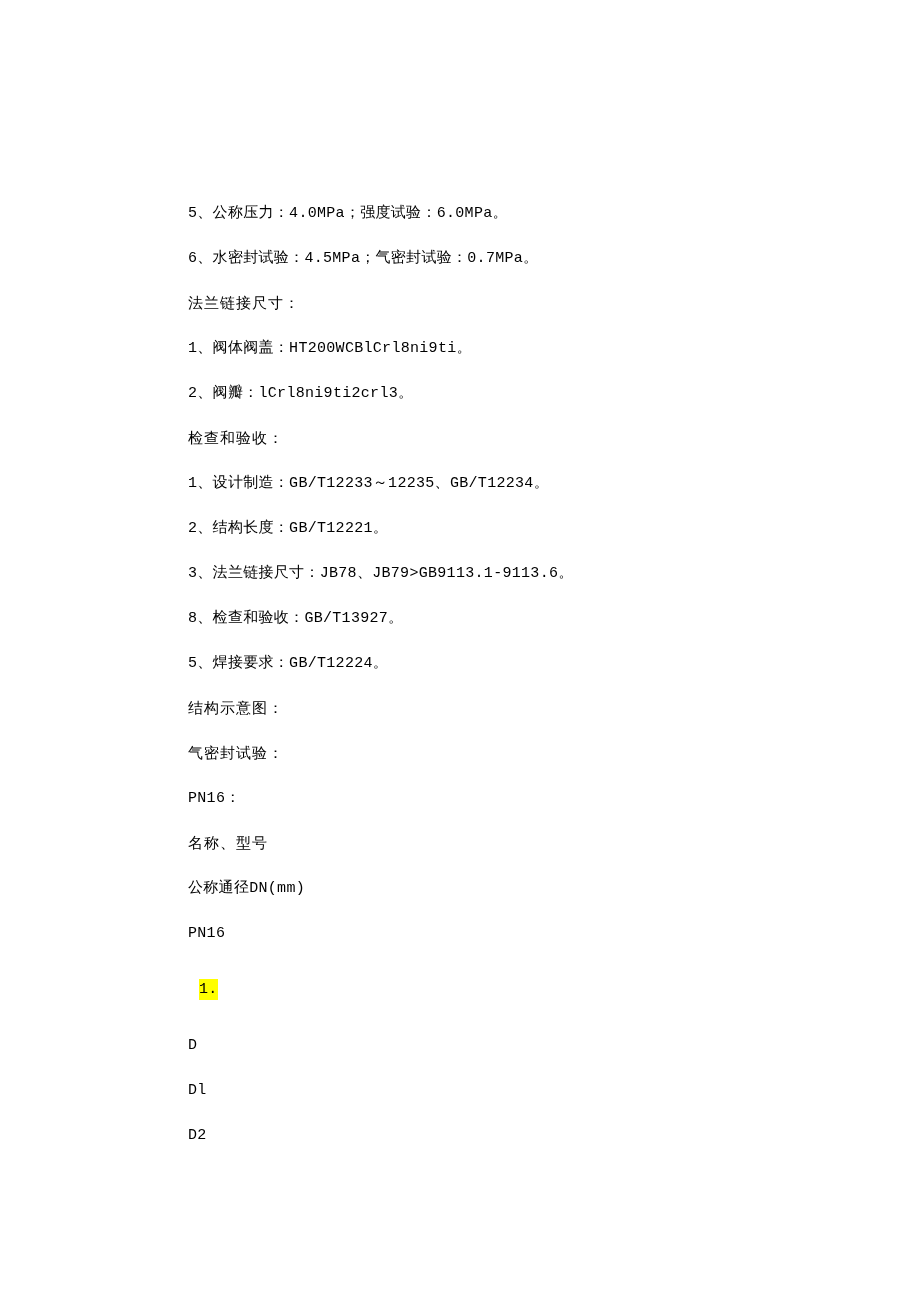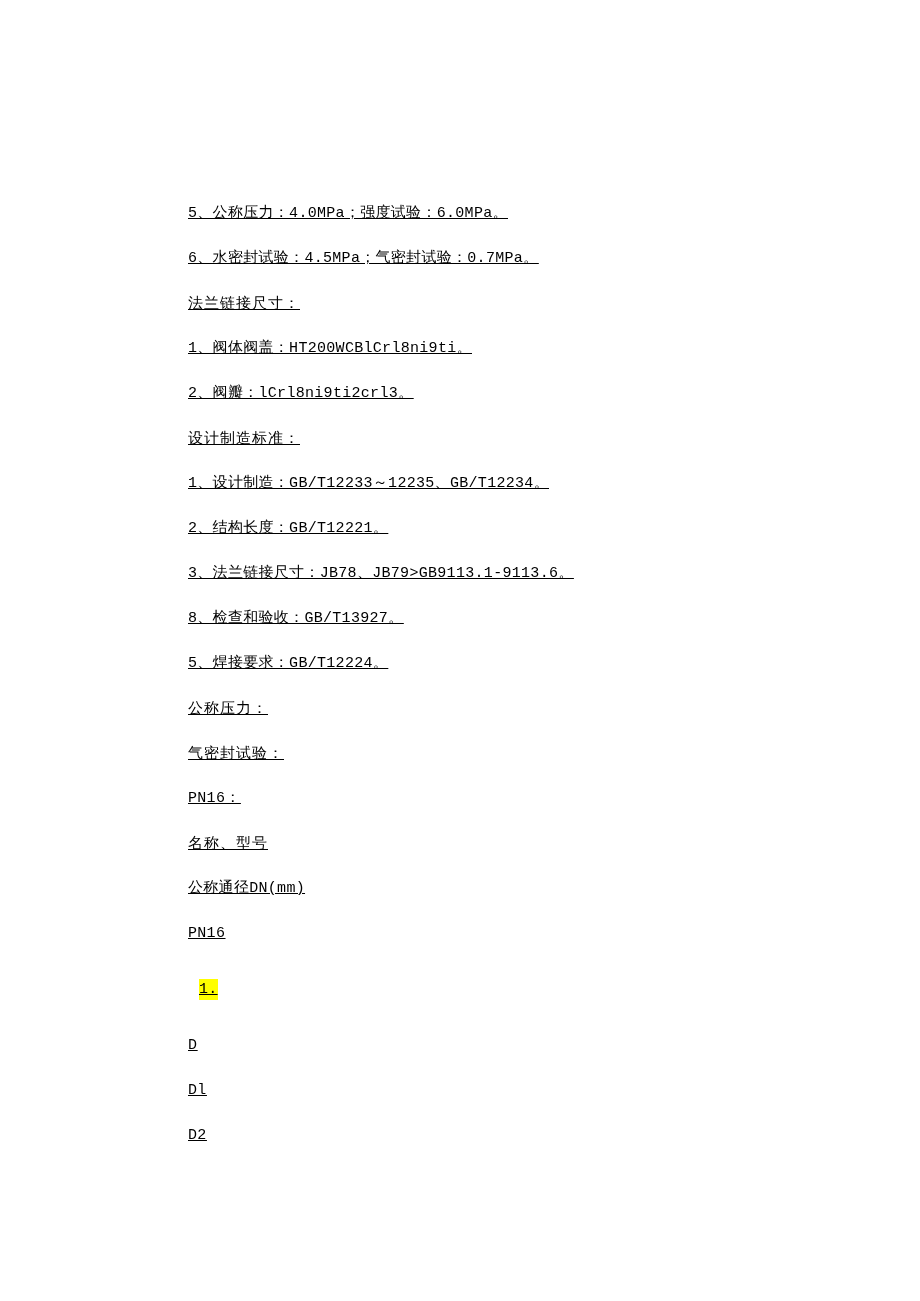--- a/index.html
+++ b/index.html
@@ -1,19 +1,18 @@
 <!DOCTYPE html>
 <html><head>
   <meta charset="utf-8">
   <style>
     * {
       margin: 11px;
       padding: 0;
       box-sizing: border-box;
-      text-decoration: underline;
     }
     body {
       background: #ffffff;
       font-family: "SimSun", "宋体", serif;
       font-size: 15px;
       color: #000000;
       width: 920px;
       padding: 170px 155px 100px 155px;
       line-height: 1.4;
     }
@@ -33,27 +32,27 @@
     }
   </style>
 </head>
 <body>
 
 <div class="line monosp">5、公称压力：4.0MPa；强度试验：6.0MPa。</div>
 <div class="line monosp">6、水密封试验：4.5MPa；气密封试验：0.7MPa。</div>
 <div class="line cjk">法兰链接尺寸：</div>
 <div class="line monosp">1、阀体阀盖：HT200WCBlCrl8ni9ti。</div>
 <div class="line monosp">2、阀瓣：lCrl8ni9ti2crl3。</div>
-<div class="line cjk">设计制造标准：</div>
+<div class="line cjk">检查和验收：</div>
 <div class="line monosp">1、设计制造：GB/T12233～12235、GB/T12234。</div>
 <div class="line monosp">2、结构长度：GB/T12221。</div>
 <div class="line monosp">3、法兰链接尺寸：JB78、JB79&gt;GB9113.1-9113.6。</div>
 <div class="line monosp">8、检查和验收：GB/T13927。</div>
 <div class="line monosp">5、焊接要求：GB/T12224。</div>
-<div class="line cjk">公称压力：</div>
+<div class="line cjk">结构示意图：</div>
 <div class="line cjk">气密封试验：</div>
 <div class="line monosp">PN16：</div>
 <div class="line cjk">名称、型号</div>
 <div class="line monosp">公称通径DN(mm)</div>
 <div class="line monosp">PN16</div>
 <div class="line">
   <span class="hl monosp">1.</span>
 </div>
 <div class="line monosp">D</div>
 <div class="line monosp">Dl</div>

